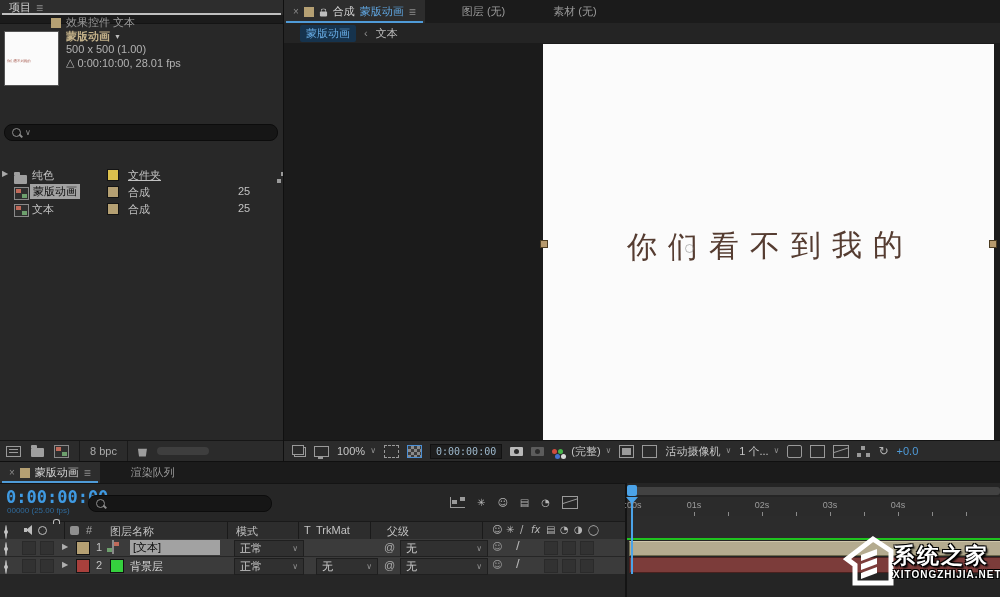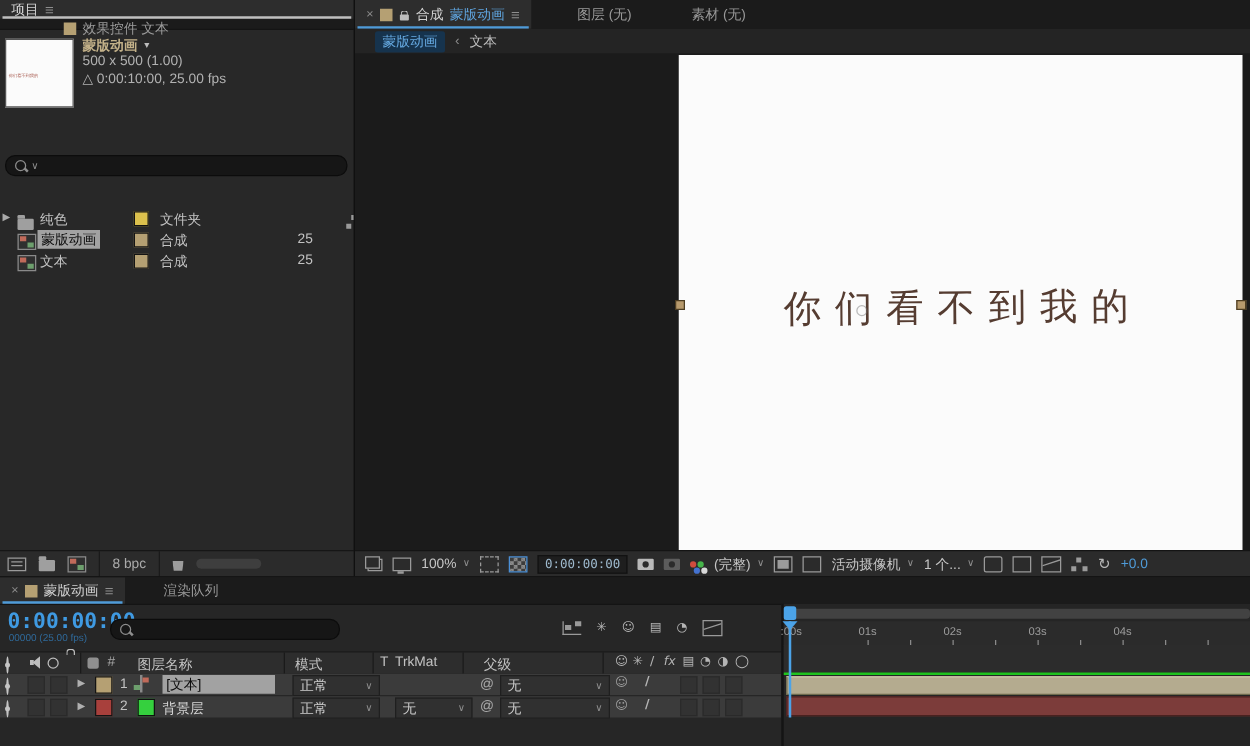--- a/index.html
+++ b/index.html
@@ -109,35 +109,35 @@
     <div class="abs" style="left:4px;top:31px;width:53px;height:53px;background:#fbfbfb;border:1px solid #555;">
       <span class="abs" style="left:2px;top:23px;font-size:8px;color:#a5564a;white-space:nowrap;transform:scale(.42);transform-origin:left center;">你们看不到我的</span>
     </div>
     <div class="abs row" style="left:66px;top:29px;gap:4px;">
       <span style="font-weight:bold;color:#c3b189;">蒙版动画</span>
       <span class="chev" style="font-size:7px;color:#bdbdbd;">▼</span>
     </div>
     <div class="abs" style="left:66px;top:43px;color:#b2b2b2;">500 x 500 (1.00)</div>
     <div class="abs row" style="left:66px;top:56px;gap:3px;color:#b2b2b2;">
       <span>△</span>
-      <span>0:00:10:00, 25.00 fps</span>
+      <span>0:00:10:00, 28.01 fps</span>
     </div>
 
     <div class="searchbox abs" style="left:4px;top:124px;width:258px;height:15px;">
       <span class="i-mag"></span>
       <span class="chev">∨</span>
     </div>
 
 
     <div class="abs row" style="left:0;top:166px;width:283px;height:17px;">
       <span class="abs" style="left:2px;top:3px;font-size:8px;color:#aaa;">▶</span>
       <span class="i-folder abs" style="left:14px;top:4px;"></span>
       <span class="abs" style="left:32px;top:2px;">纯色</span>
       <span class="labelsq lbl-yellow abs" style="left:107px;top:3px;"></span>
-      <span class="abs" style="left:128px;top:2px;">文件夹</span>
+      <span class="abs" style="left:128px;top:2px;text-decoration:underline;">文件夹</span>
       <span class="i-net abs" style="left:264px;top:3px;"></span>
     </div>
 
     <div class="abs row" style="left:0;top:183px;width:283px;height:17px;">
       <span class="i-comp abs" style="left:14px;top:2px;"></span>
       <span class="abs namehl" style="left:30px;top:1px;">蒙版动画</span>
       <span class="labelsq lbl-tan abs" style="left:107px;top:3px;"></span>
       <span class="abs" style="left:128px;top:2px;">合成</span>
       <span class="abs" style="left:238px;top:2px;">25</span>
     </div>
@@ -362,14 +362,24 @@
       <div class="abs" style="left:0;top:55px;width:375px;height:2px;background:#1fc31f;"></div>
       <div class="abs" style="left:2px;top:58px;width:371px;height:13px;background:#b4ab8f;border:1px solid #6f6a4e;border-top-color:#cfc7ab;"></div>
       <div class="abs" style="left:2px;top:74px;width:371px;height:14px;background:#7c3c3a;border:1px solid #49211f;"></div>
 
       <div class="abs" style="left:0px;top:2px;width:10px;height:11px;background:#4ba3e8;border-radius:2px;"></div>
       <div class="abs" style="left:-1px;top:14px;width:0;height:0;border:6px solid transparent;border-top:7px solid #4ba3e8;"></div>
       <div class="abs" style="left:4px;top:14px;width:2px;height:77px;background:#4ba3e8;"></div>
     </div>
   </div>
 
+  <div class="abs" style="left:843px;top:533px;width:157px;height:56px;z-index:50;">
+    <svg width="52" height="52" viewBox="0 0 52 52" class="abs" style="left:0;top:2px;">
+      <path d="M4 24 L30 4 L48 16 L48 48 L12 48 L12 30 Z" fill="none" stroke="#ffffff" stroke-width="5"></path>
+      <path d="M18 20 L34 14 L34 20 L18 26 Z" fill="#ffffff"></path>
+      <path d="M18 29 L34 23 L34 29 L18 35 Z" fill="#ffffff"></path>
+      <path d="M18 38 L34 32 L34 38 L18 44 Z" fill="#ffffff"></path>
+    </svg>
+    <div class="abs wm-title" style="left:50px;top:8px;">系统之家</div>
+    <div class="abs wm-url" style="left:50px;top:36px;">XITONGZHIJIA.NET</div>
+  </div>
 
 </div>
 
 </body></html>

